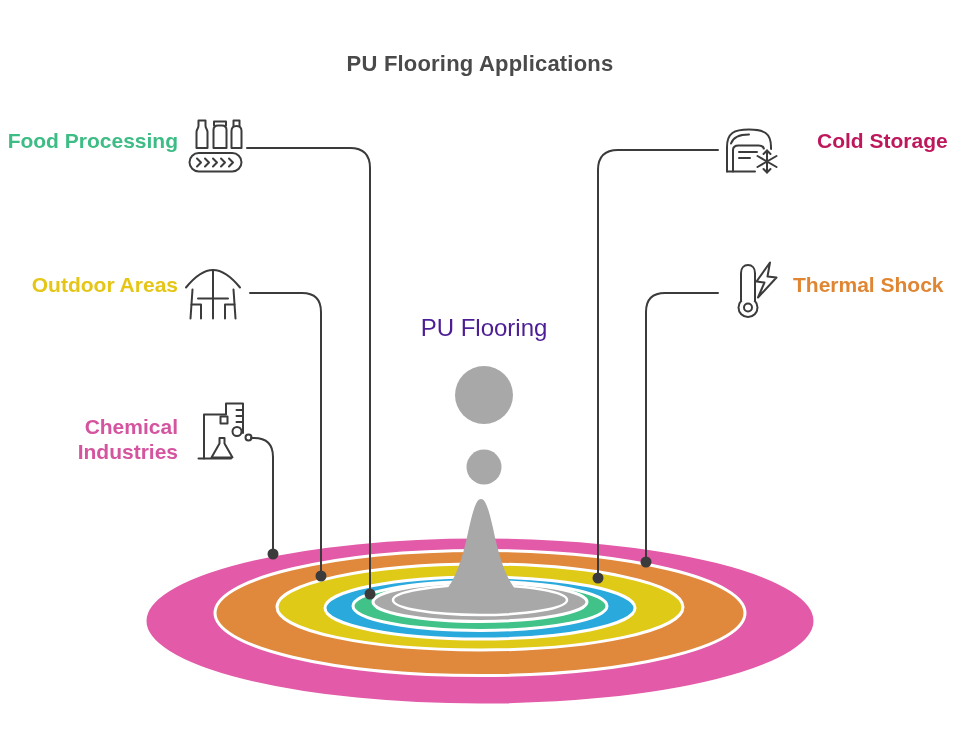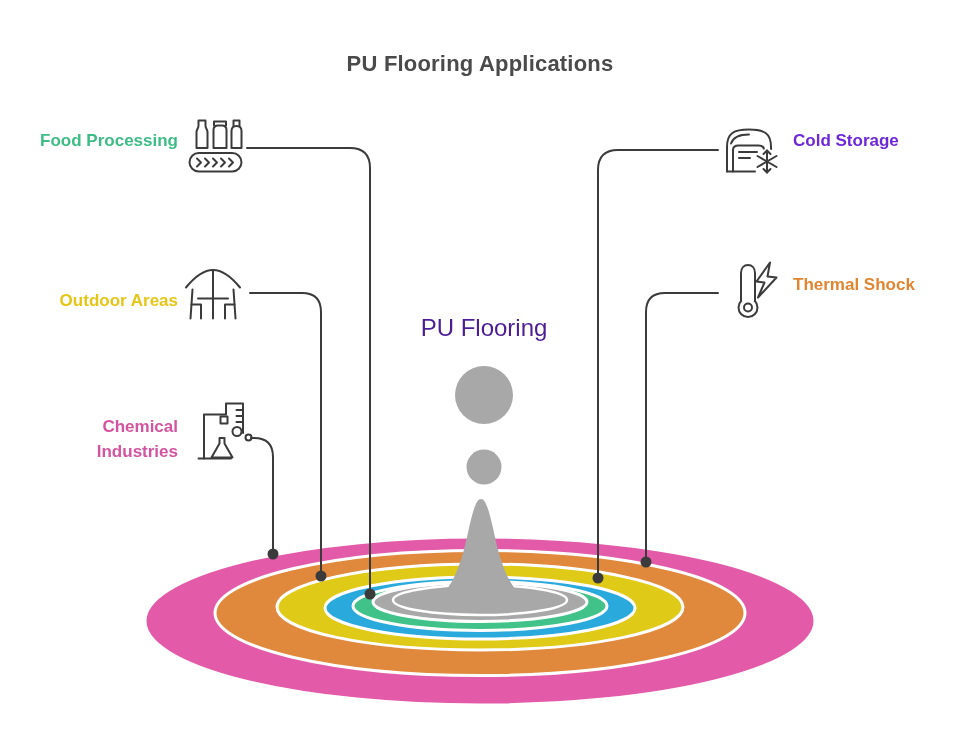--- a/index.html
+++ b/index.html
@@ -14,21 +14,21 @@
   svg.diagram { position:absolute; left:0; top:0; }
   .title {
     position:absolute; top:51px; left:0; width:960px;
     text-align:center;
     font-size:22px; font-weight:bold;
     color:#4a4a4a;
     letter-spacing:0.2px;
   }
   .label {
     position:absolute;
-    font-size:17px; font-weight:bold;
+    font-size:21px; font-weight:bold;
     line-height:25px;
     white-space:nowrap;
   }
   .label.wrap { white-space:normal; }
   .lbl-food     { left:0;     top:128px; width:178px; text-align:right; }
   .lbl-cold     { left:793px; top:128px; }
   .lbl-outdoor  { left:0;     top:272px; width:178px; text-align:right; }
   .lbl-thermal  { left:793px; top:272px; }
   .lbl-chemical { left:63px;  top:414px; width:115px; text-align:right; }
   .center-label {
@@ -135,23 +135,23 @@
         <circle cx="237" cy="431.5" r="4.5"></circle>
         <circle cx="248.5" cy="437.5" r="3"></circle>
       </g>
     </g>
   </svg>
 
   <div class="title" style="color: rgb(74, 74, 74);">PU Flooring Applications</div>
 
   <div class="label lbl-food" style="color: rgb(62, 188, 133);">Food Processing</div>
 
-  <div class="label lbl-cold" style="color: #6d28d9;">Cold Storage</div>
+  <div class="label lbl-cold" style="color: #be185d; margin-left: 24px;">Cold Storage</div>
 
-  <div class="label lbl-outdoor" style="color: rgb(229, 198, 23); margin-top: 16px;">Outdoor Areas</div>
+  <div class="label lbl-outdoor" style="color: rgb(229, 198, 23);">Outdoor Areas</div>
 
   <div class="label lbl-chemical wrap" style="color: rgb(212, 84, 159);">Chemical Industries</div>
 
   <div class="label lbl-thermal" style="color: rgb(224, 134, 50);">Thermal Shock</div>
 
   <div class="center-label" style="color: #4c1d95;">PU Flooring</div>
 
 </div>
 
 </body></html>

